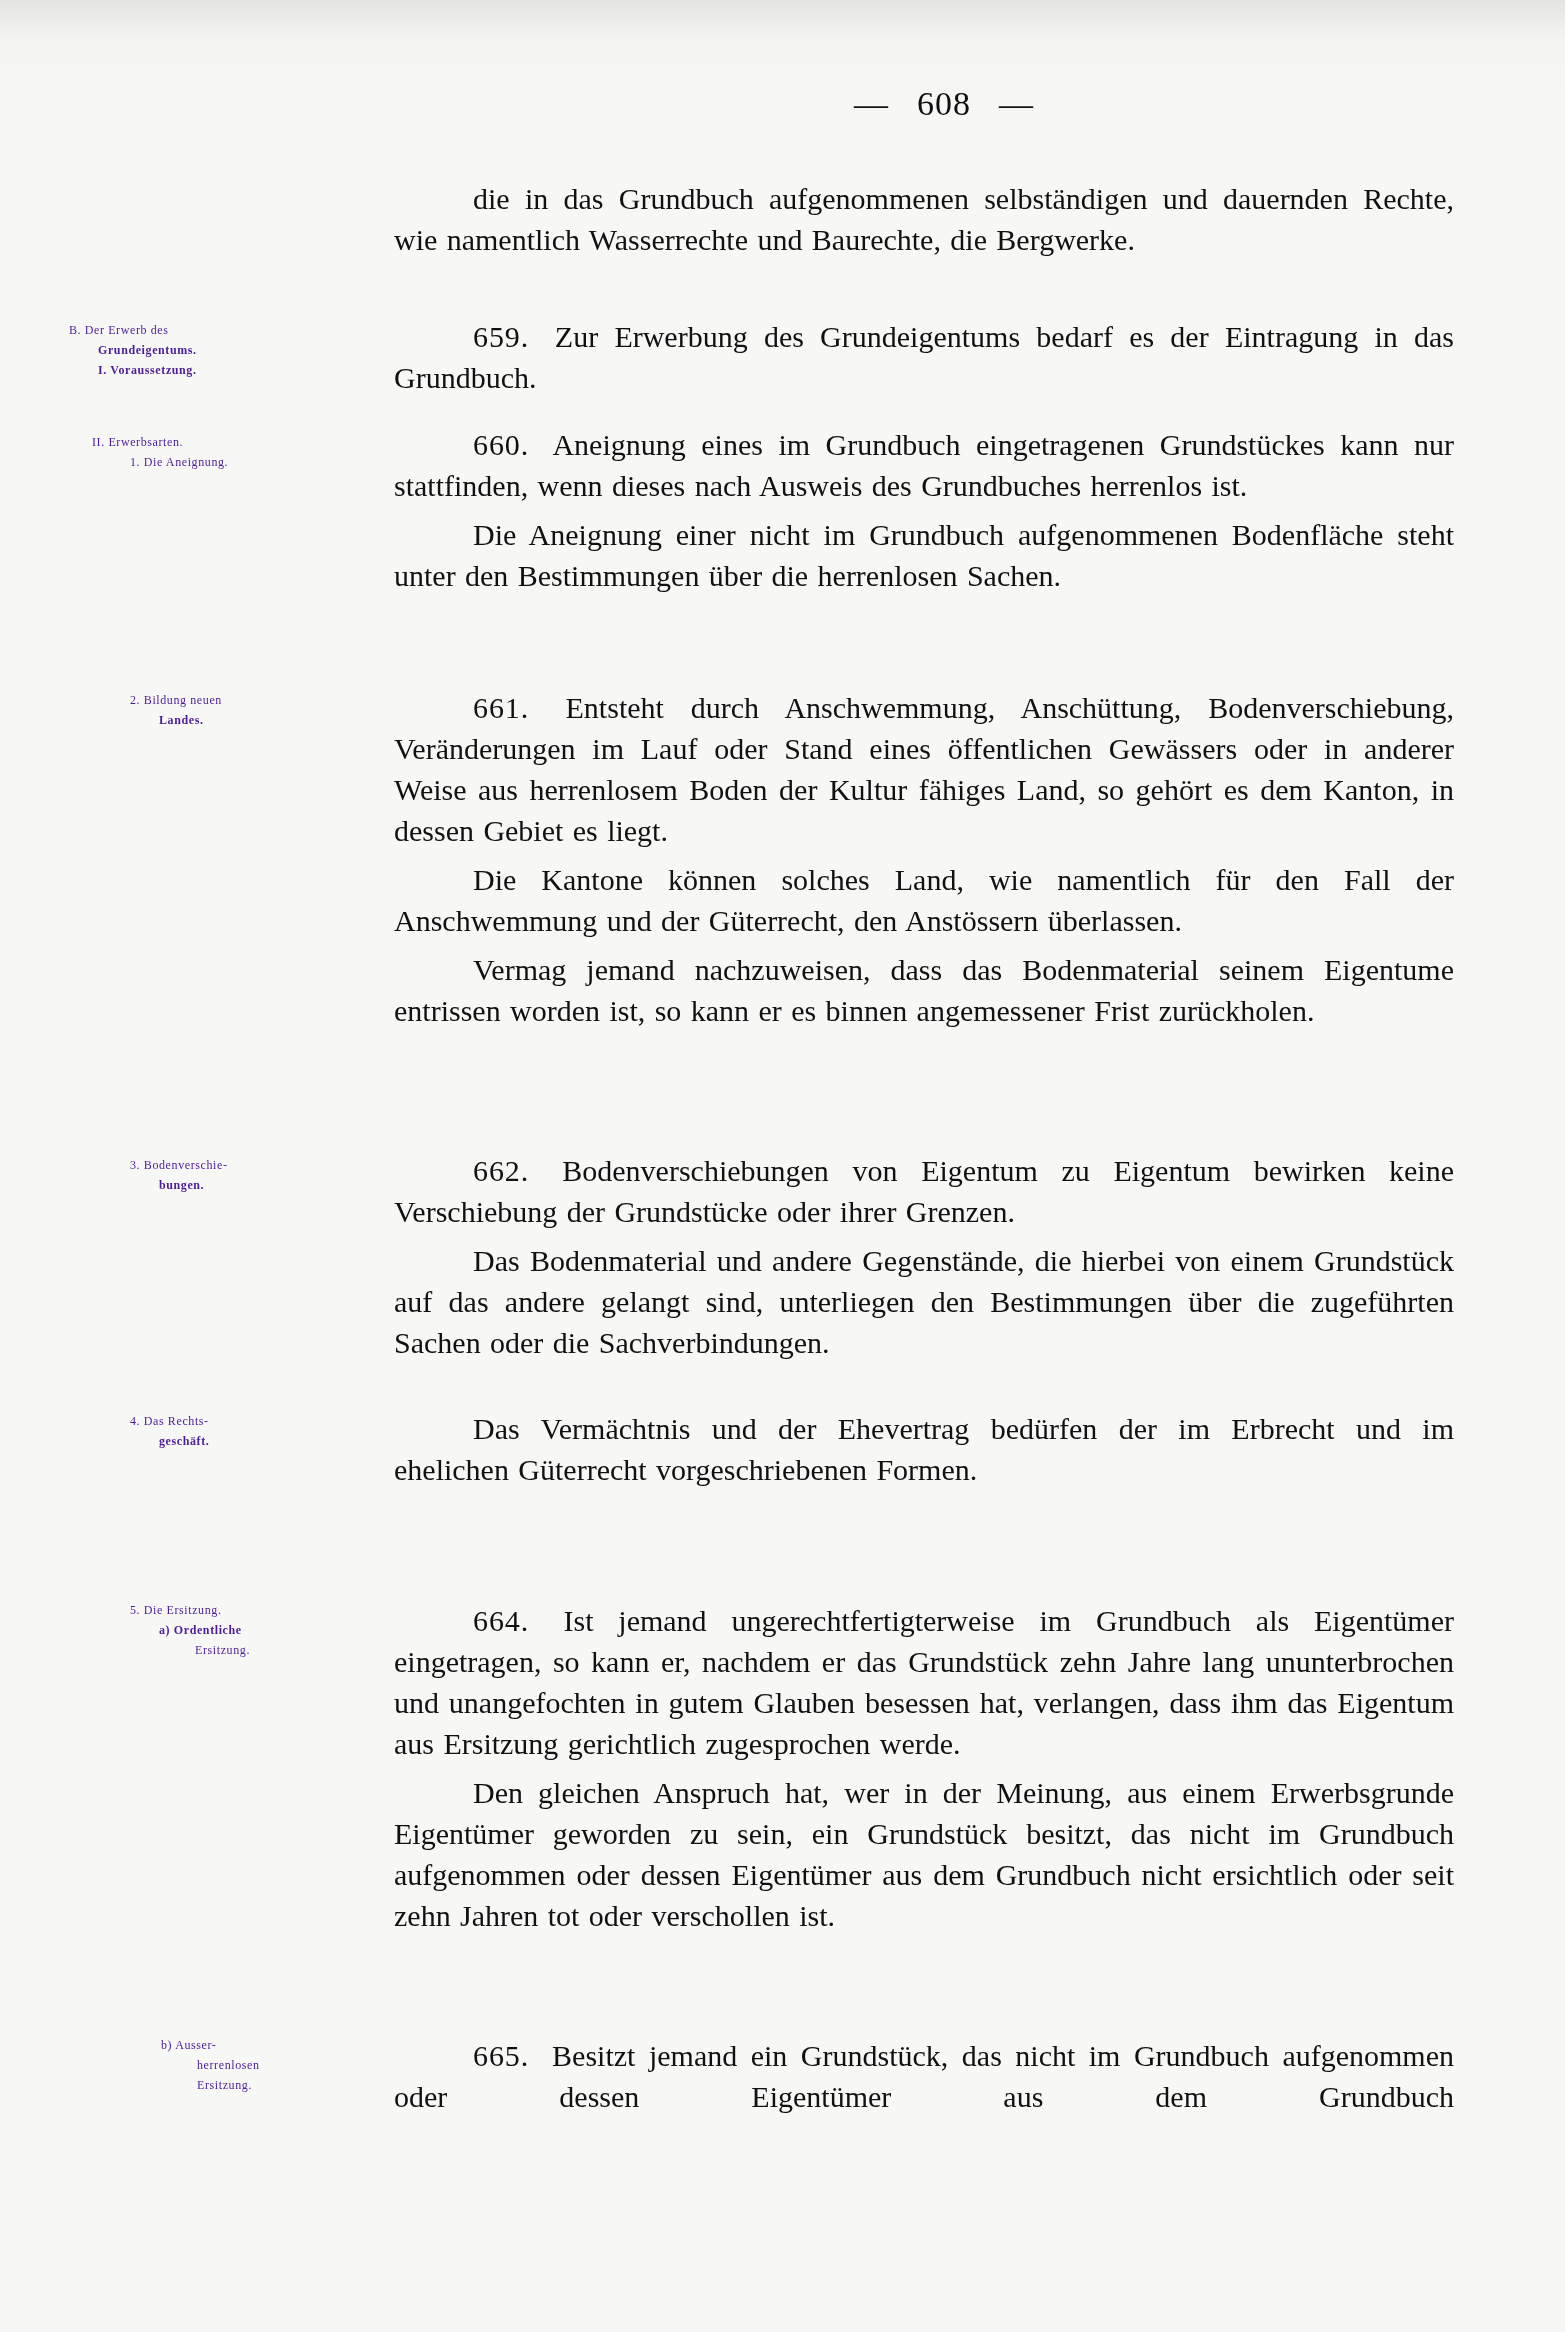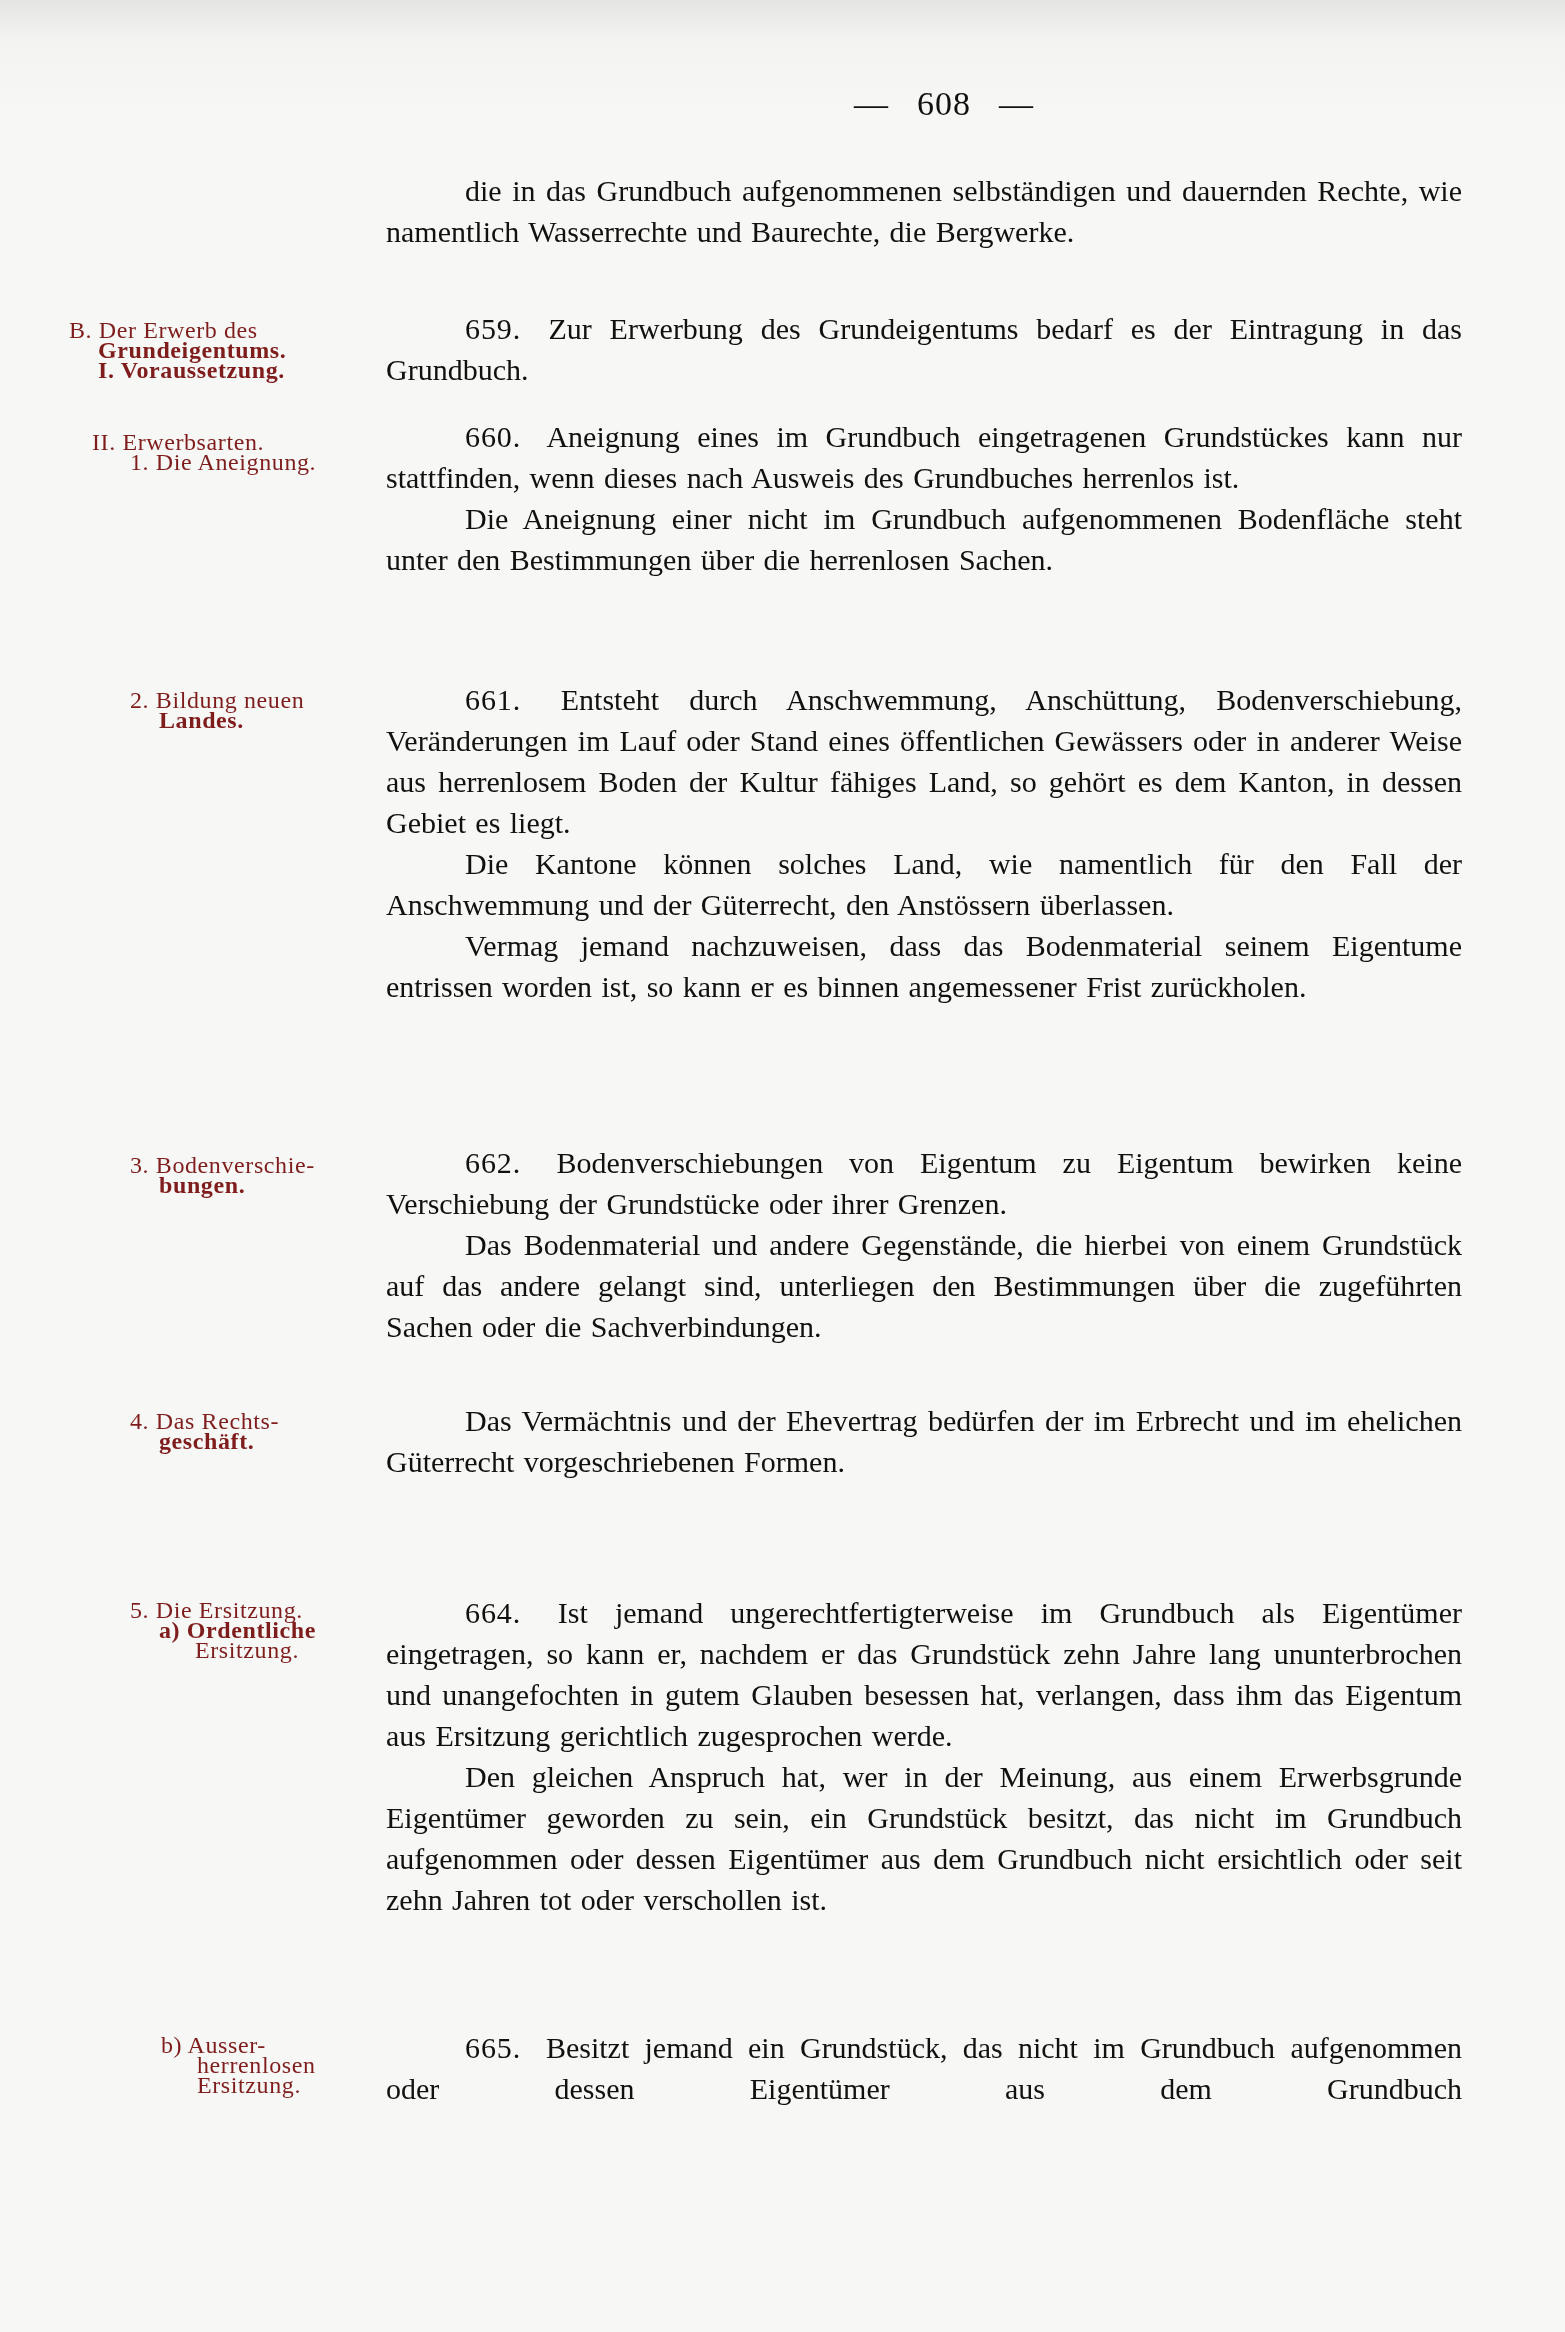--- a/index.html
+++ b/index.html
@@ -14,25 +14,25 @@
     position: absolute; left: 0; width: 1565px; top: 83px;
     text-align: left; font-size: 34px; line-height: 42px;
   }
   .page-number .pn-wrap { position: absolute; left: 854px; white-space: pre; letter-spacing: 0.9px; }
   .body-col {
     position: absolute; left: 386px; width: 1076px;
     font-size: 30px; line-height: 41px;
     text-align: justify; text-align-last: left;
     word-spacing: 1.9px;
   }
-  .body-col p { margin: 0; text-indent: 79px; }
+  .body-col p { margin: 8px; text-indent: 79px; }
   .art-num { letter-spacing: 0.9px; margin-right: 9.5px; }
   .margin-note {
-    position: absolute; font-size: 24px; line-height: 20px;
-    letter-spacing: 0.6px; color: #7f1d1d;
+    position: absolute; font-size: 12px; line-height: 20px;
+    letter-spacing: 0.6px; color: #4c1d95;
   }
   .margin-note .line { display: block; white-space: nowrap; }
   .mn-indent1 { padding-left: 29px; font-weight: bold; }
   .mn-indent2 { padding-left: 65px; }
 </style>
 </head>
 <body>
 
 <div class="page-number">
   <span class="pn-wrap">—   608   —</span>

